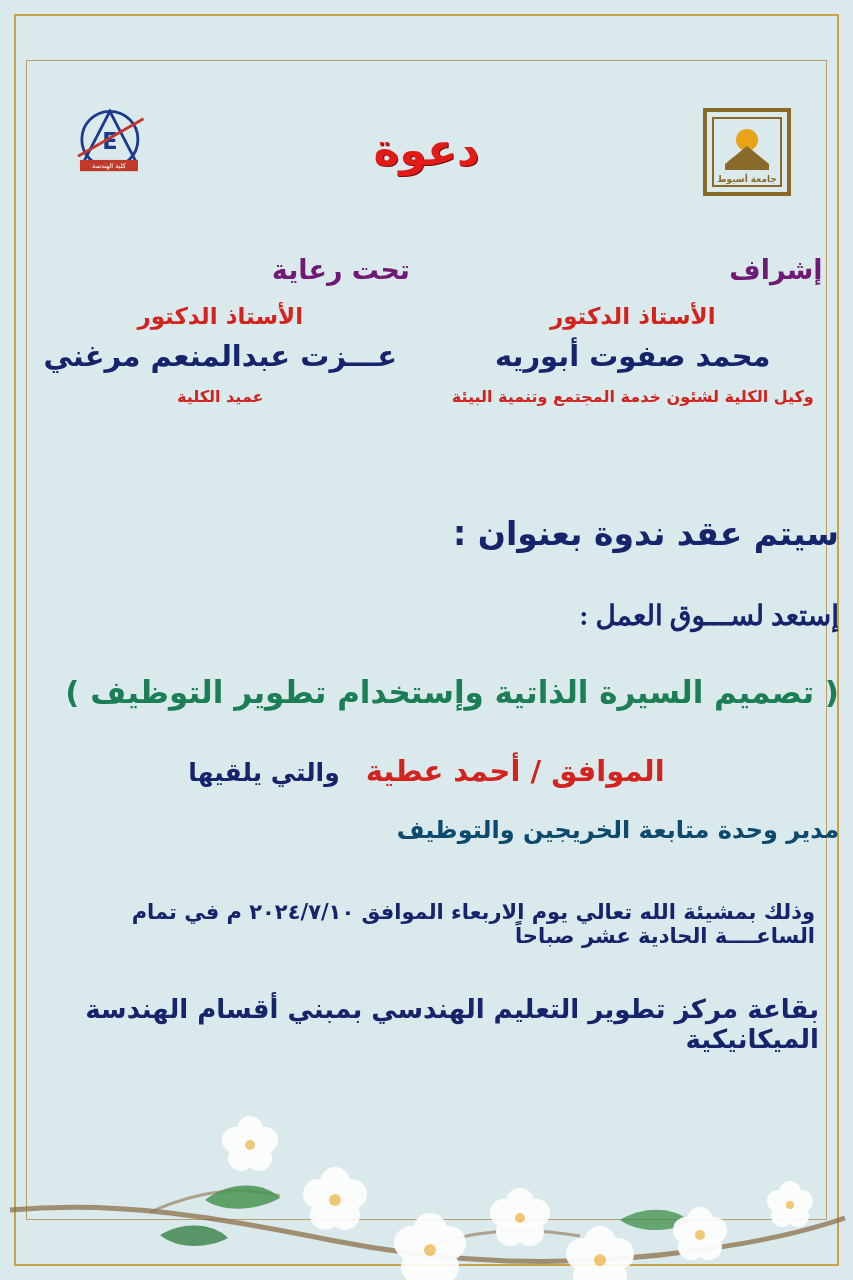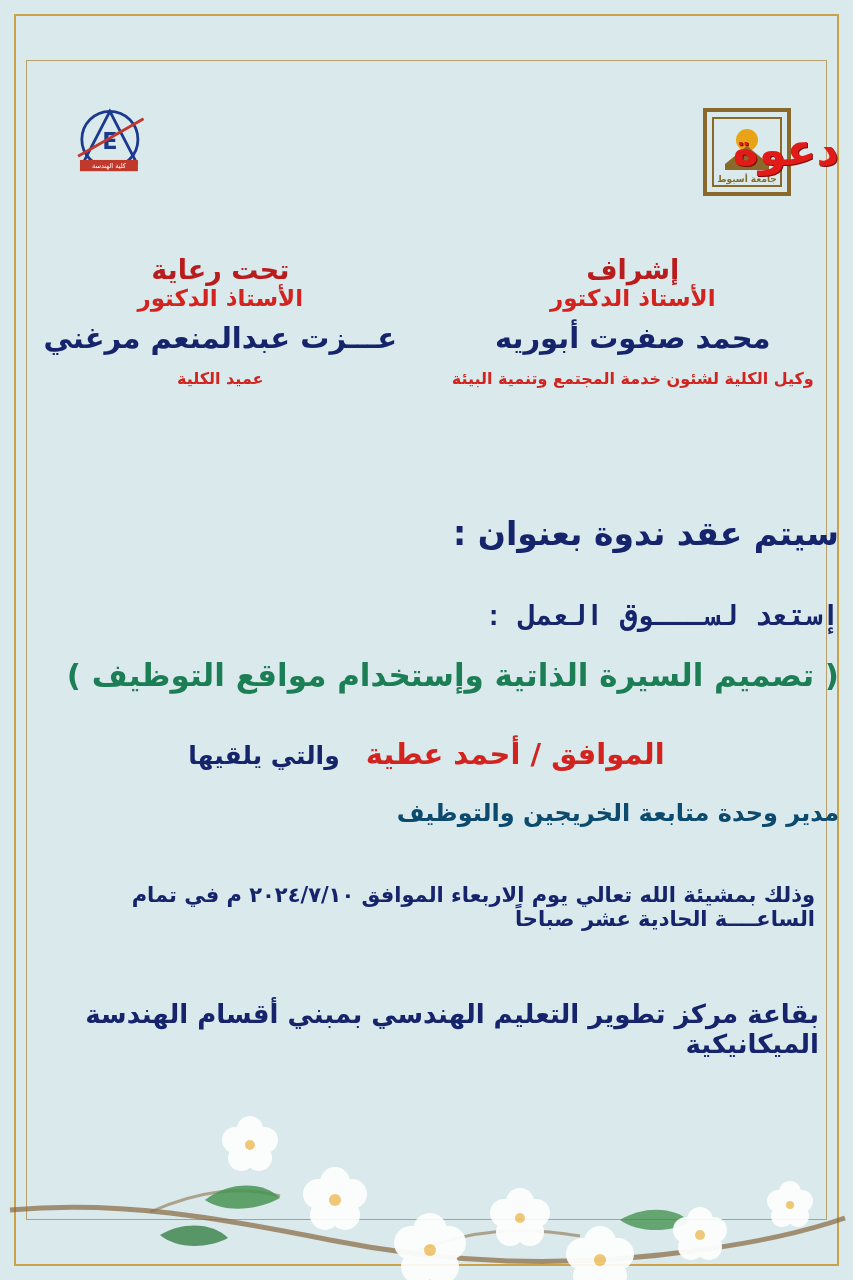--- a/index.html
+++ b/index.html
@@ -69,21 +69,21 @@
     top: 92px;
     width: 92px;
     height: 92px;
   }
 
   .title-daawa {
     position: absolute;
     top: 110px;
     left: 0;
     right: 0;
-    text-align: right;
+    text-align: center;
     font-size: 44px;
     font-weight: bold;
     color: #e01b18;
     letter-spacing: 8px;
     text-shadow: 1px 1px 0 #7a0b0b;
     font-family: "DejaVu Sans", sans-serif;
   }
 
   
   .patrons {
@@ -95,22 +95,24 @@
     flex-direction: row;
     justify-content: space-around;
     text-align: center;
   }
   .patron-col {
     width: 46%;
   }
   .p-role {
     font-size: 27px;
     font-weight: bold;
-    color: #b91c1c;
-    font-family: "DejaVu Sans", sans-serif;
+    color: #701a75;
+    font-family: "DejaVu Sans", sans-serif;
+    margin-bottom: 18px;
+    text-align: right;
   }
   .p-prefix {
     font-size: 23px;
     font-weight: bold;
     color: #d2231f;
     font-family: "DejaVu Sans", sans-serif;
     margin-bottom: 10px;
   }
   .p-name {
     font-size: 29px;
@@ -140,22 +142,22 @@
     font-size: 33px;
     font-weight: bold;
     color: #16246b;
     font-family: "DejaVu Sans", sans-serif;
     margin-bottom: 46px;
   }
   .line-topic-1 {
     font-size: 28px;
     font-weight: bold;
     color: #16246b;
-    font-family: Liberation Mono, monospace;
-    margin-bottom: 24px;
+    font-family: Liberation Serif, serif;
+    margin-bottom: 42px;
   }
   .line-topic-2 {
     font-size: 31px;
     font-weight: bold;
     color: #1c7e54;
     font-family: "DejaVu Sans", sans-serif;
     margin-bottom: 44px;
     letter-spacing: 0px;
   }
   .speaker-row {
@@ -183,21 +185,21 @@
     font-weight: bold;
     color: #0c4a6e;
     font-family: "DejaVu Sans", sans-serif;
     margin-bottom: 56px;
   }
   .line-datetime {
     font-size: 21px;
     font-weight: bold;
     color: #16246b;
     font-family: "DejaVu Sans", sans-serif;
-    margin-bottom: 68px;
+    margin-bottom: 46px;
     padding: 0 24px;
   }
   .line-venue {
     font-size: 26px;
     font-weight: bold;
     color: #16246b;
     font-family: "DejaVu Sans", sans-serif;
     padding: 0 20px;
   }
 
@@ -334,21 +336,21 @@
       </div>
 
     </div>
 
     <div class="body-block">
 
       <div class="line-seminar">سيتم عقد ندوة بعنوان :</div>
 
       <div class="line-topic-1">إستعد لســـوق العمل :</div>
 
-      <div class="line-topic-2">( تصميم السيرة الذاتية وإستخدام مواقع التوظيف )</div>
+      <div class="line-topic-2">( تصميم السيرة الذاتية وإستخدام تطوير التوظيف )</div>
 
       <div class="speaker-row">
         <span class="speaker-name">الموافق / أحمد عطية</span>
         <span class="speaker-prefix">والتي يلقيها</span>
       </div>
 
       <div class="speaker-title">مدير وحدة متابعة الخريجين والتوظيف</div>
 
       <div class="line-datetime">وذلك بمشيئة الله تعالي يوم الاربعاء الموافق ٢٠٢٤/٧/١٠ م في تمام الساعــــة الحادية عشر صباحاً</div>
 

